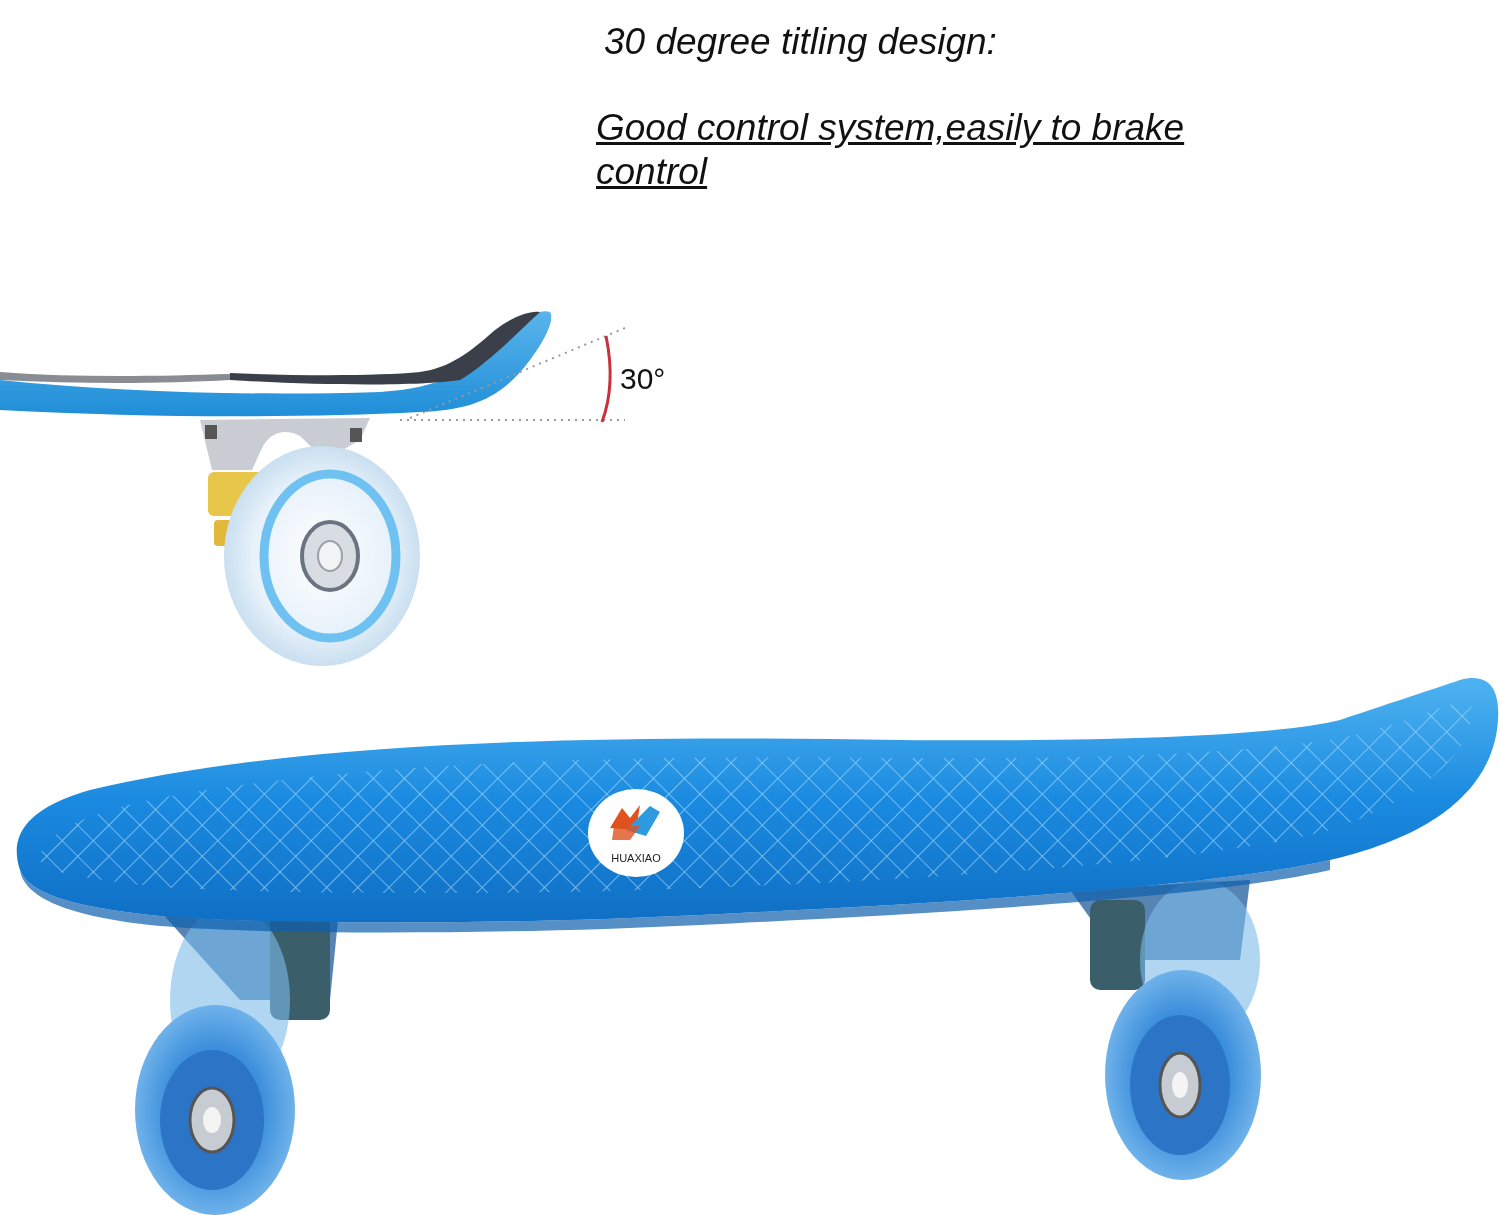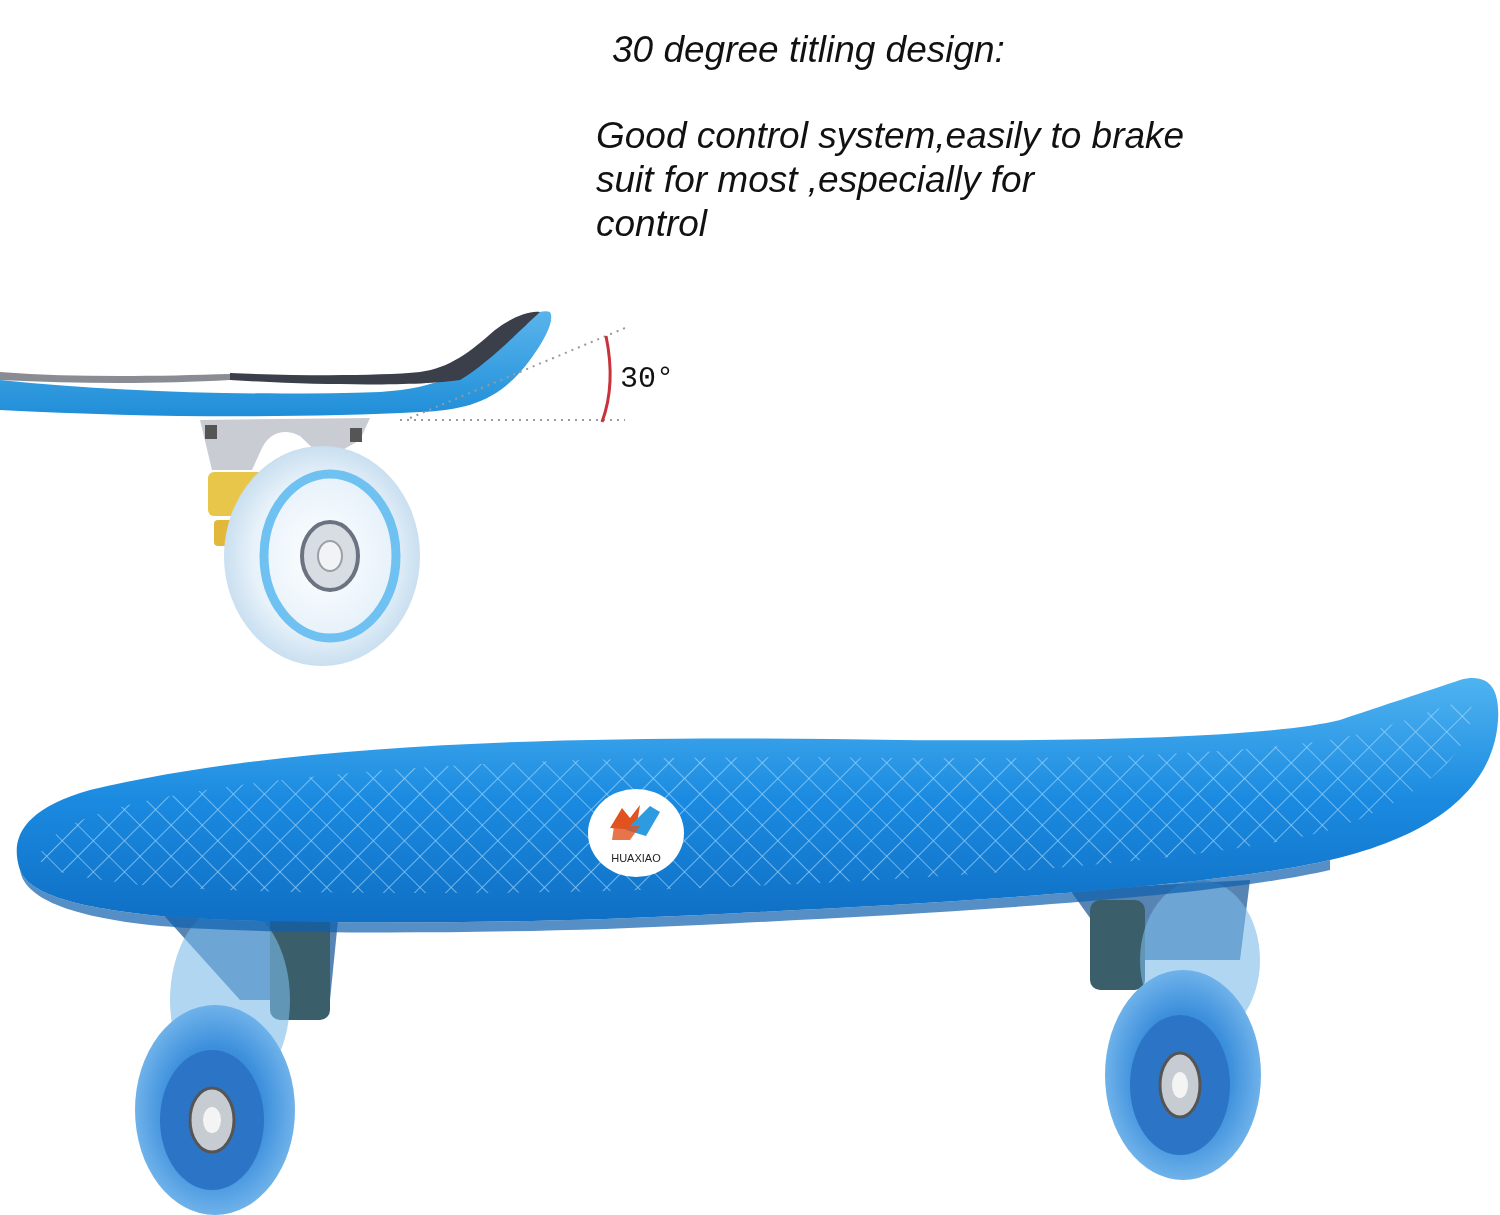--- a/index.html
+++ b/index.html
@@ -1,31 +1,30 @@
 <!DOCTYPE html>
 <html><head>
 <meta charset="utf-8">
 <style>
   html, body { margin:0; padding:0; background:#ffffff; }
   body { width:1500px; height:1215px; position:relative; overflow:hidden; font-family:"Liberation Sans", sans-serif; }
   .text-block { position:absolute; left:596px; top:0; color:#111; font-style:italic; font-size:37px; line-height:44px; }
-  .title { margin:16px; padding-top:12px; }
+  .title { margin:8px; padding-top:12px; }
   .desc { margin-top:42px; }
-  .desc div { white-space:nowrap; }
+  .desc div { white-space:nowrap;text-decoration:underline; }
   svg { position:absolute; left:0; top:0; }
-  .angle-label { position:absolute; left:620px; top:362px; font-size:30px; color:#111; font-family:Liberation Mono, monospace; }
+  .angle-label { position:absolute; left:620px; top:362px; font-size:30px; color:#111; font-family:Liberation Sans, sans-serif; }
 </style>
 </head>
 <body>
 
 <div class="text-block">
   <div class="title">30 degree titling design:</div>
   <div class="desc">
     <div>Good control system,easily to brake</div>
-    <div>suit for most ,especially for</div>
     <div>control</div>
   </div>
 </div>
 
 <svg width="1500" height="1215" viewBox="0 0 1500 1215">
   <defs>
     <linearGradient id="deckTop" x1="0" y1="0" x2="0" y2="1">
       <stop offset="0" stop-color="#5ab4ec"></stop>
       <stop offset="1" stop-color="#1f8ed8"></stop>
     </linearGradient>

